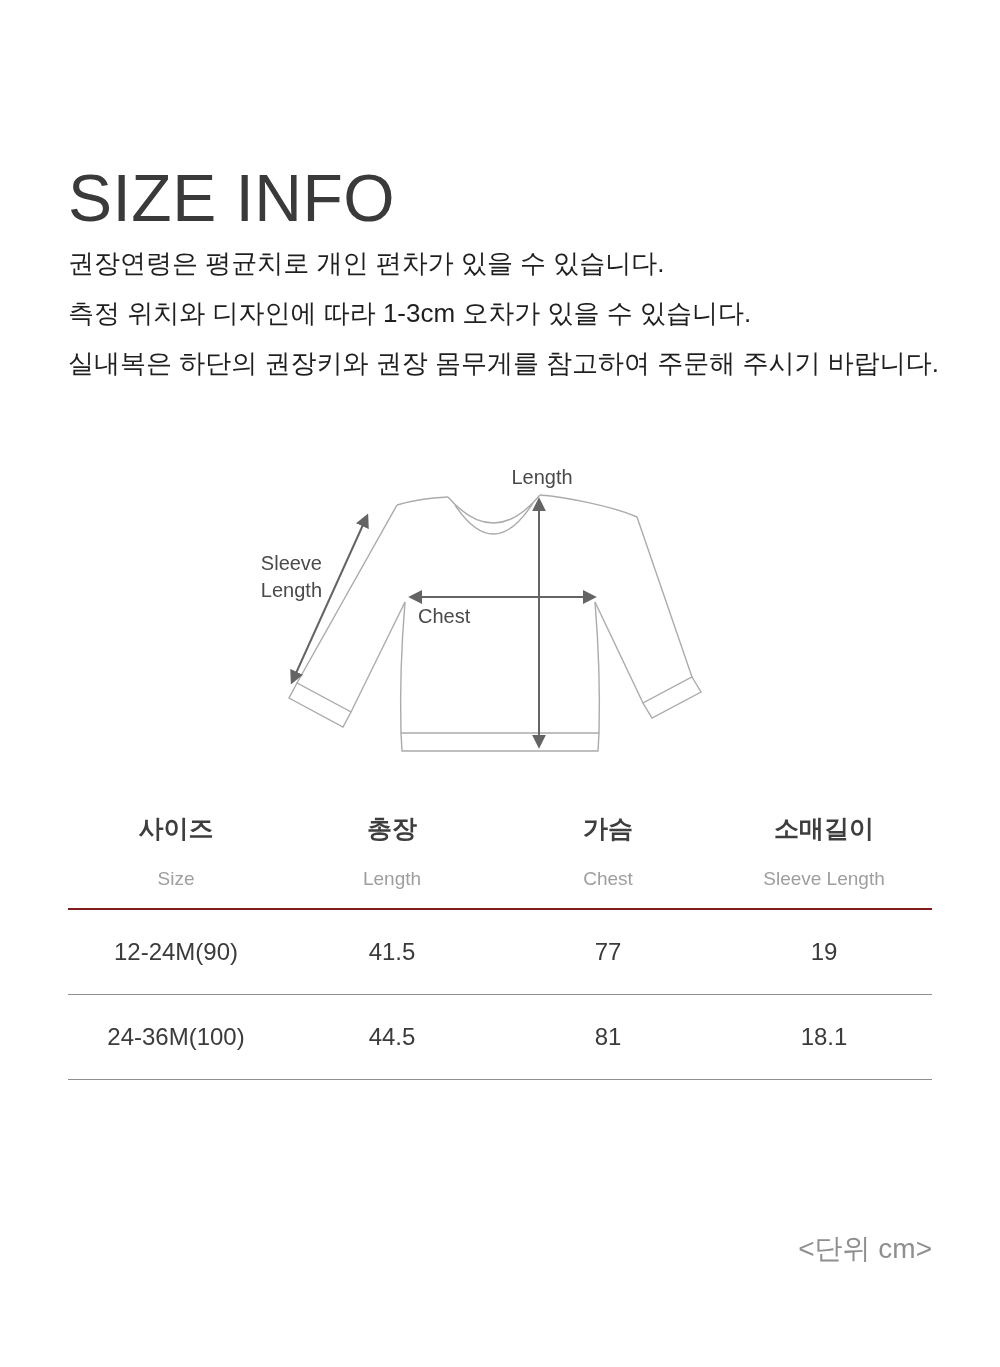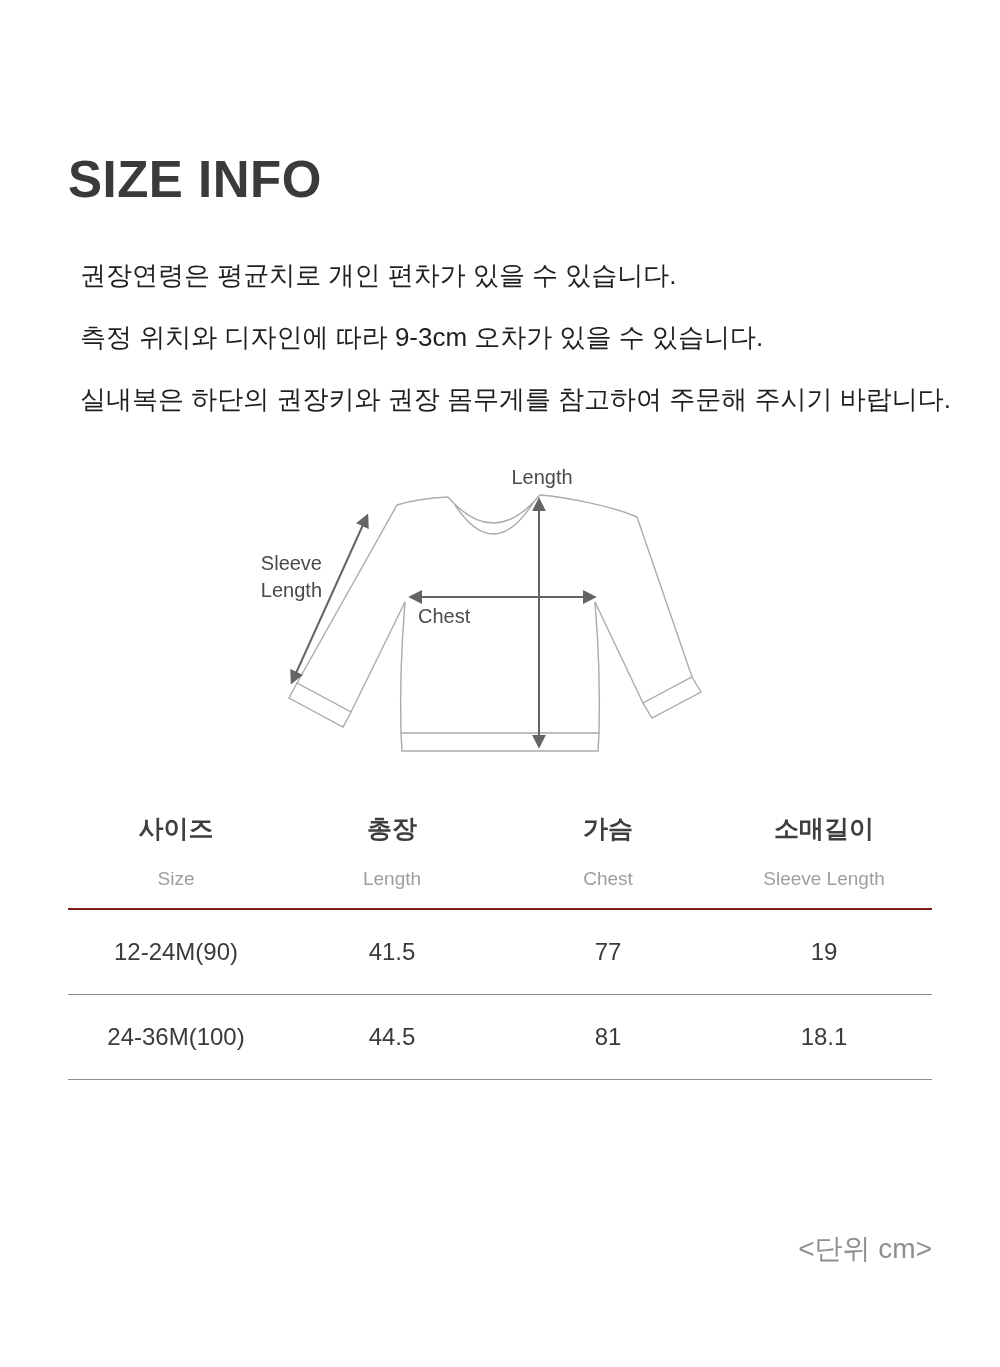--- a/index.html
+++ b/index.html
@@ -1,28 +1,28 @@
 <!DOCTYPE html>
 <html><head>
 <meta charset="utf-8">
 <style>
   html,body { margin:0; padding:0; background:#ffffff; }
   body { width:1000px; height:1367px; font-family:"Liberation Sans", sans-serif; }
   .page { position:relative; width:1000px; height:1367px; background:#fff; overflow:hidden; }
 
   .title {
     position:absolute; left:68px; top:116px;
-    font-size:51px; font-weight:700; color:#3a3a3a; letter-spacing:0.5px;
+    font-size:66px; font-weight:400; color:#3a3a3a; letter-spacing:0.5px;
   }
 
   .notes {
     position:absolute; left:68px; top:238px;
     font-size:26px; line-height:50px; color:#1f1f1f; font-weight:500;
   }
-  .notes p { margin:12px; }
+  .notes p { margin:0; }
 
   .diagram { position:absolute; left:240px; top:440px; width:520px; height:340px; }
   .diagram svg { display:block; }
   .diagram text {
     font-family:"Liberation Sans", sans-serif;
     font-size:20px; fill:#4a4a4a;
   }
 
   table.size-table {
     position:absolute; left:68px; top:802px; width:864px;
@@ -47,21 +47,21 @@
 </style>
 </head>
 <body>
 
 <div class="page">
 
   <h1 class="title">SIZE INFO</h1>
 
   <div class="notes">
     <p>권장연령은 평균치로 개인 편차가 있을 수 있습니다.</p>
-    <p>측정 위치와 디자인에 따라 9-3cm 오차가 있을 수 있습니다.</p>
+    <p>측정 위치와 디자인에 따라 1-3cm 오차가 있을 수 있습니다.</p>
     <p>실내복은 하단의 권장키와 권장 몸무게를 참고하여 주문해 주시기 바랍니다.</p>
   </div>
 
   <div class="diagram">
     <svg width="520" height="340" viewBox="0 0 520 340">
       <defs>
         <marker id="arr" viewBox="0 0 10 10" refX="8" refY="5" markerWidth="7" markerHeight="7" orient="auto-start-reverse">
           <path d="M0,0 L10,5 L0,10 z" fill="#646464"></path>
         </marker>
       </defs>

